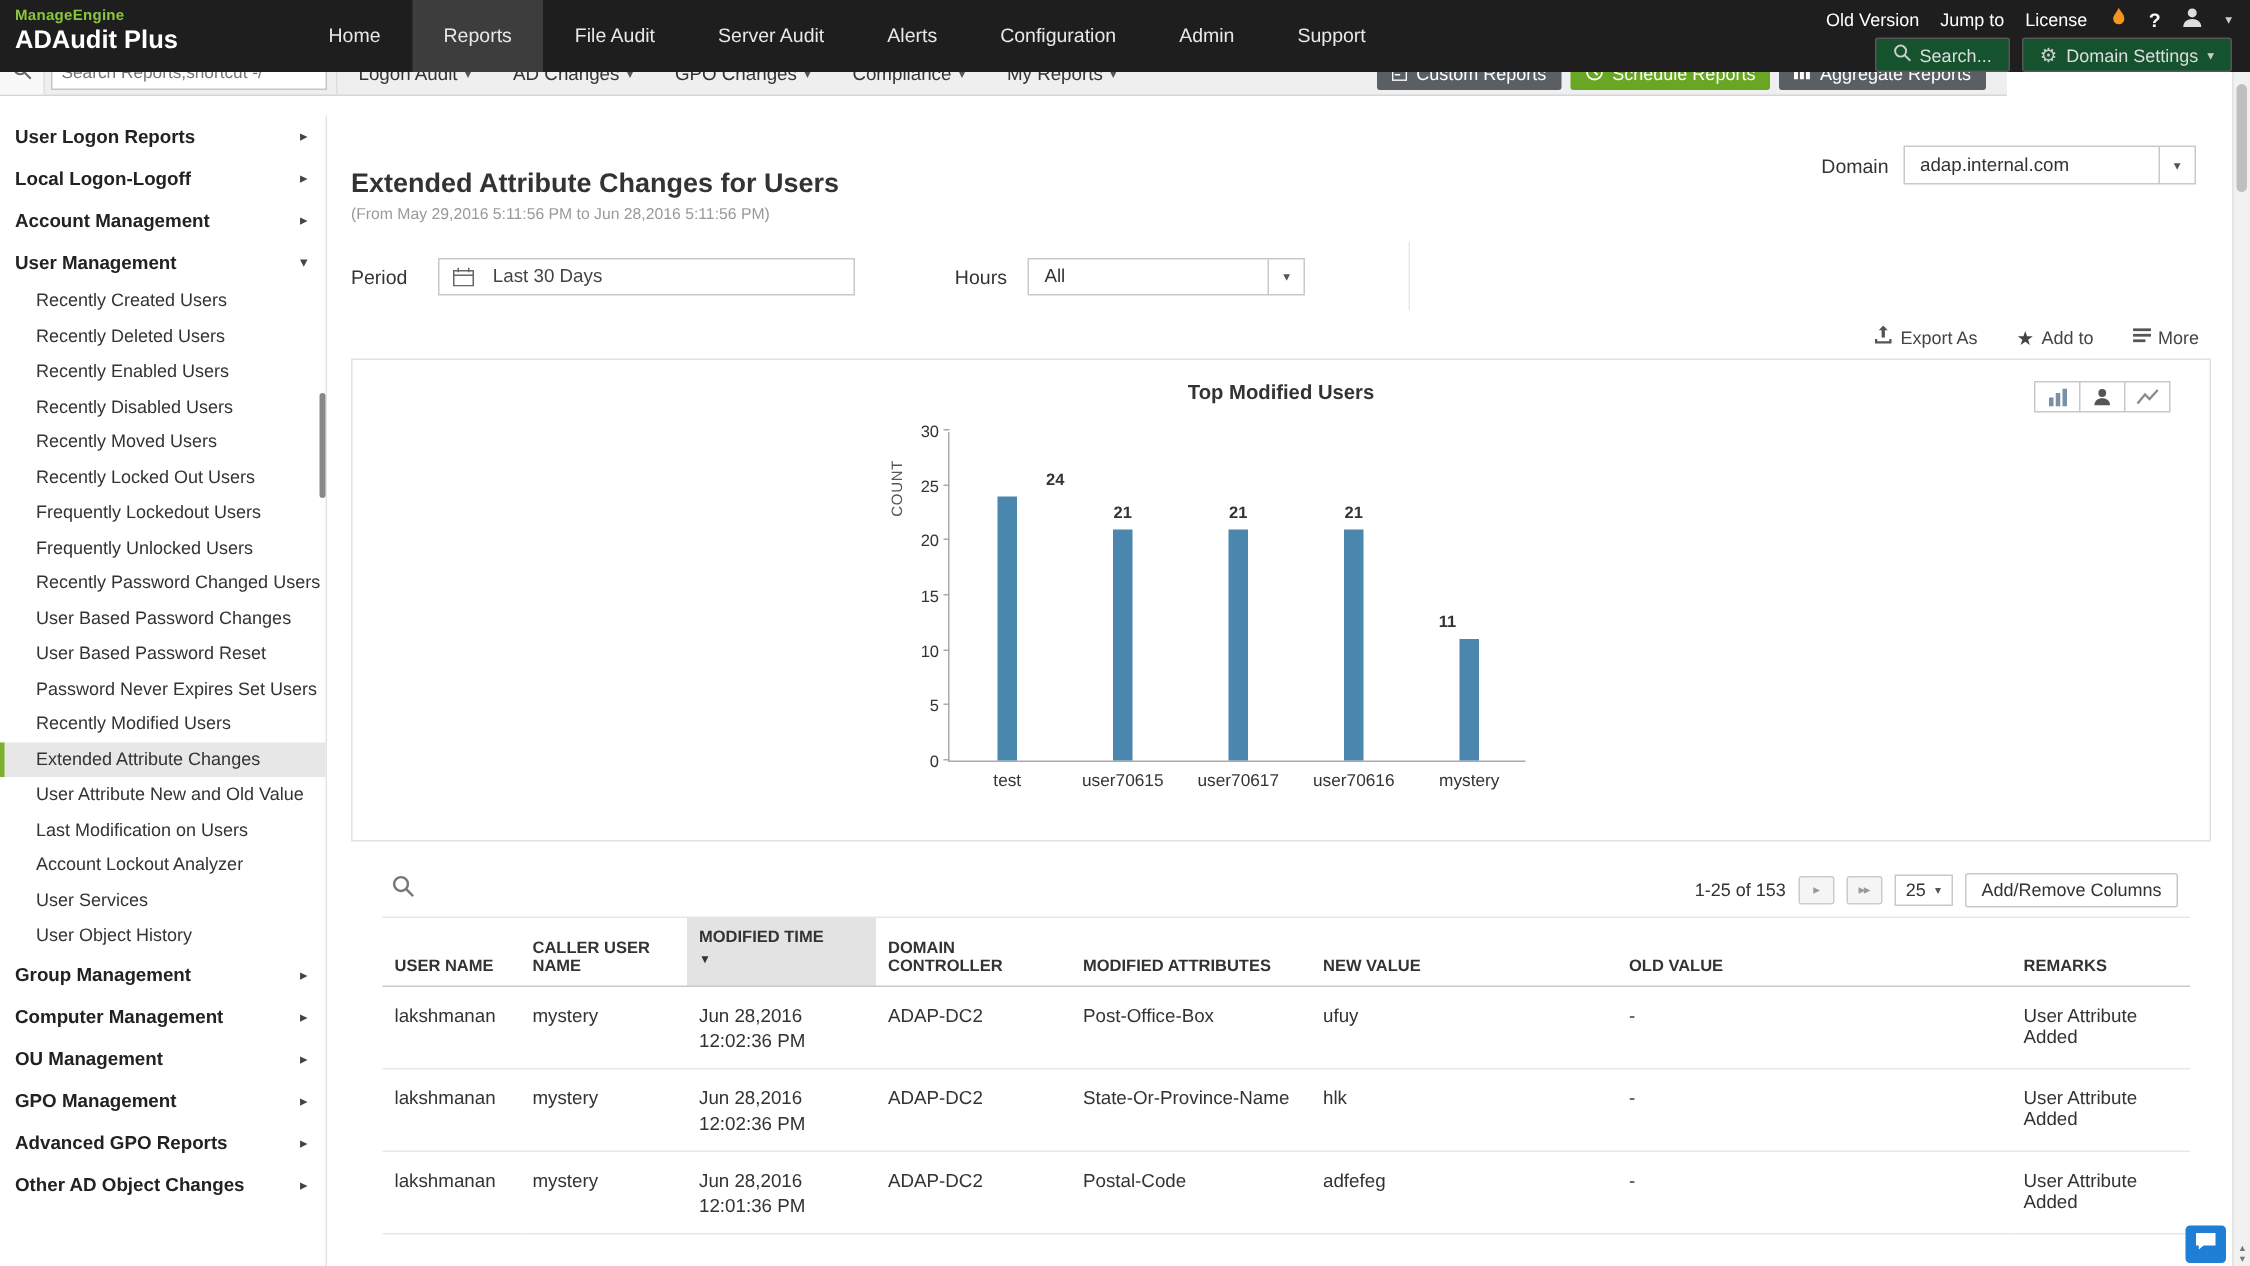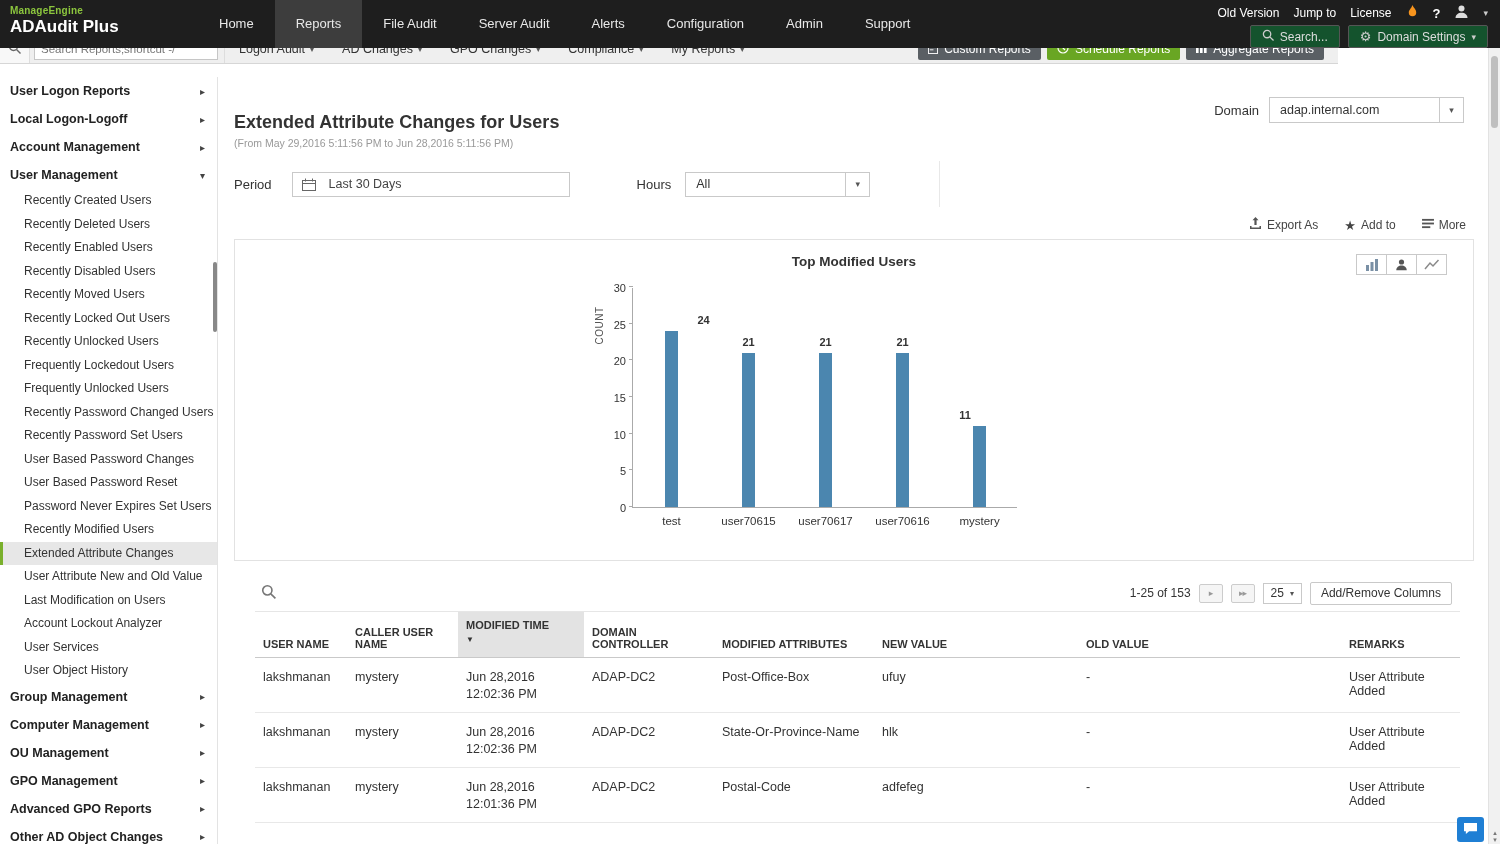--- a/index.html
+++ b/index.html
@@ -233,25 +233,23 @@
     <div class="side-item">
       <span class="side-label">User Management</span>
       <span class="side-caret">▾</span>
     </div>
     <div class="side-sub">Recently Created Users</div>
     <div class="side-sub">Recently Deleted Users</div>
     <div class="side-sub">Recently Enabled Users</div>
     <div class="side-sub">Recently Disabled Users</div>
     <div class="side-sub">Recently Moved Users</div>
     <div class="side-sub">Recently Locked Out Users</div>
-    <div class="side-sub">Recently Unlocked Users</div>
     <div class="side-sub">Frequently Lockedout Users</div>
     <div class="side-sub">Frequently Unlocked Users</div>
     <div class="side-sub">Recently Password Changed Users</div>
-    <div class="side-sub">Recently Password Set Users</div>
     <div class="side-sub">User Based Password Changes</div>
     <div class="side-sub">User Based Password Reset</div>
     <div class="side-sub">Password Never Expires Set Users</div>
     <div class="side-sub">Recently Modified Users</div>
     <div class="side-sub selected">Extended Attribute Changes</div>
     <div class="side-sub">User Attribute New and Old Value</div>
     <div class="side-sub">Last Modification on Users</div>
     <div class="side-sub">Account Lockout Analyzer</div>
     <div class="side-sub">User Services</div>
     <div class="side-sub">User Object History</div>

